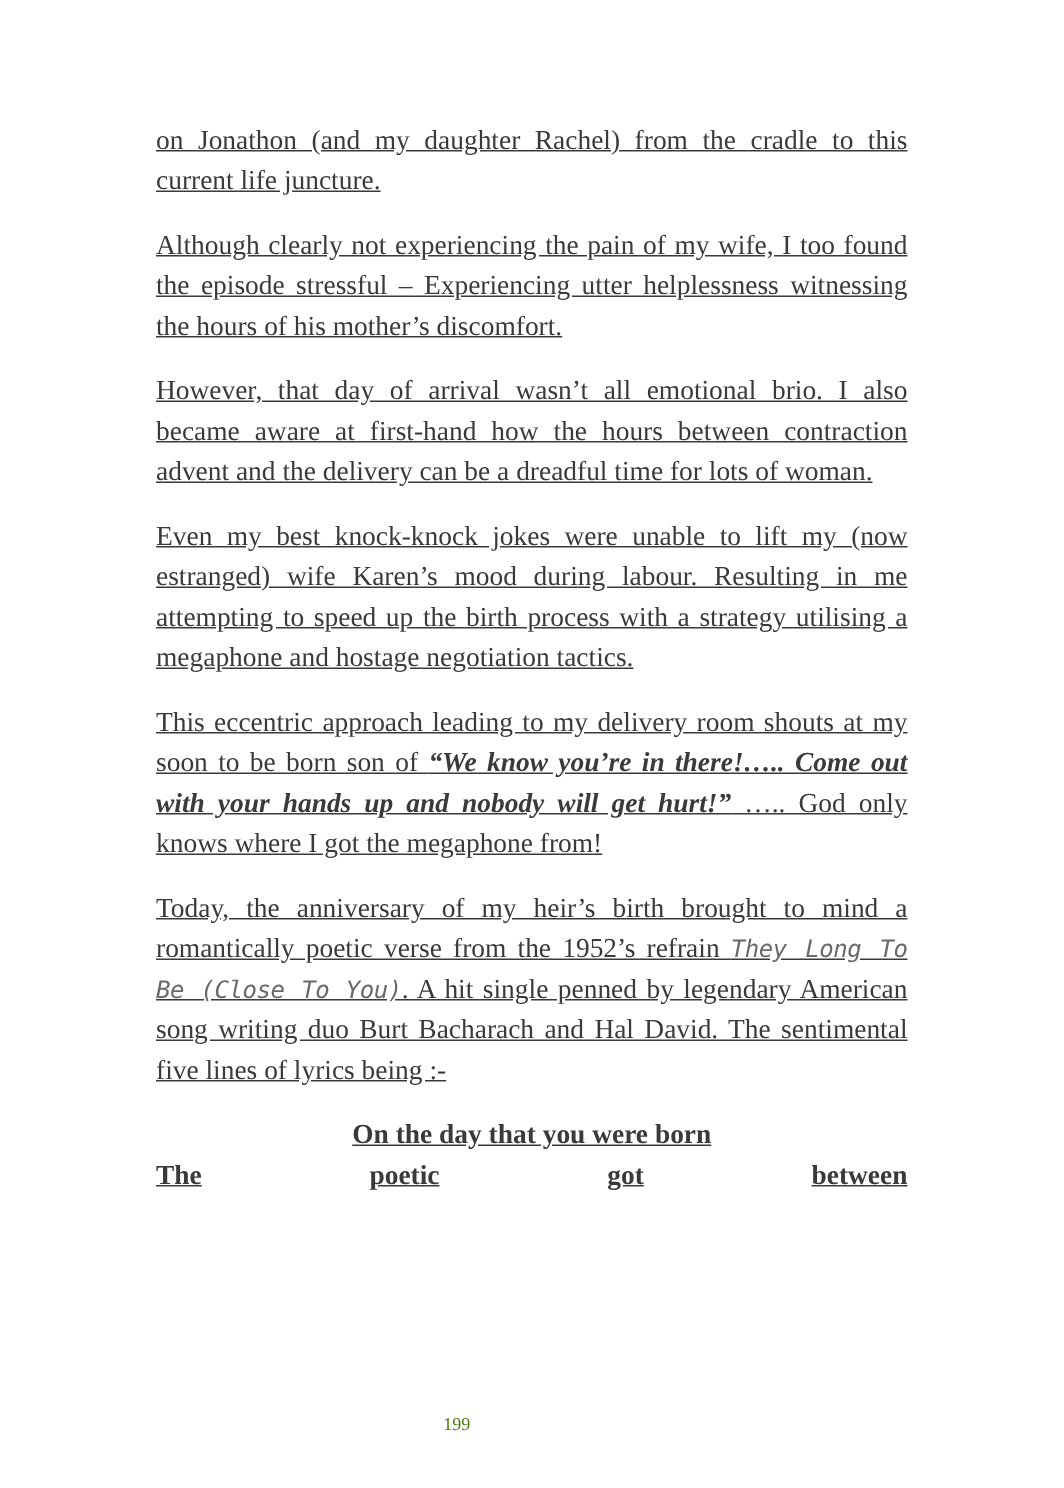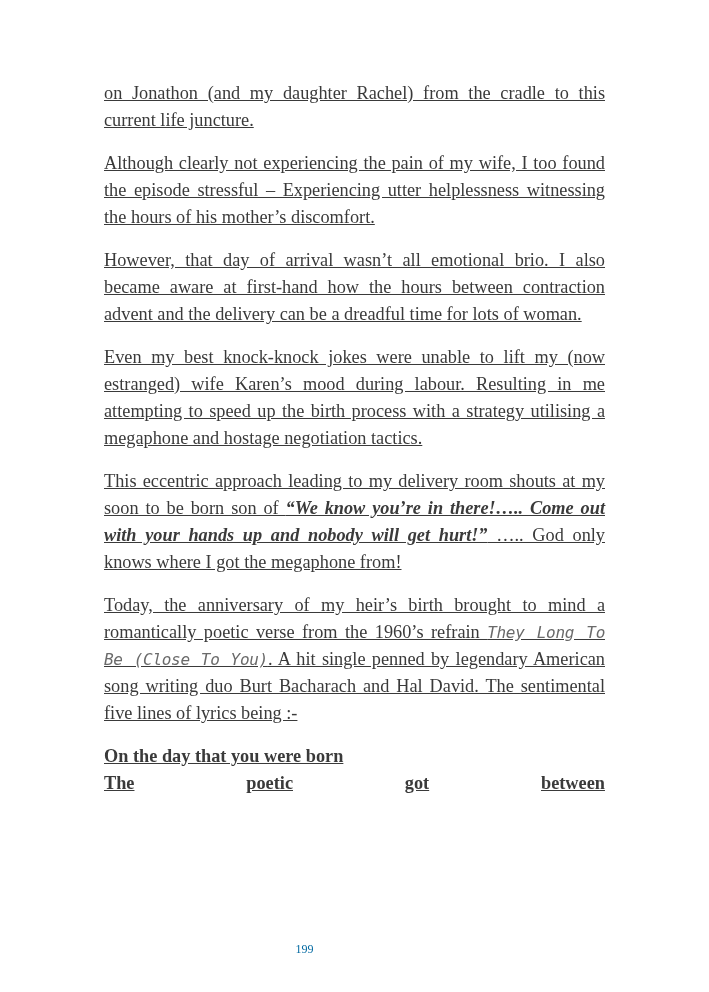--- a/index.html
+++ b/index.html
@@ -35,38 +35,39 @@
     .song-title {
       font-family: "DejaVu Sans Mono", "Liberation Mono", monospace;
       font-style: italic;
       font-size: 16px;
       color: #6a6a6a;
       letter-spacing: -0.3px;
     }
     .lyrics {
       margin-top: 10px;
       font-weight: bold;
+      text-align: center;
     }
     .lyric-line {
       display: block;
       line-height: 27px;
     }
     .lyric-justified {
       display: flex;
       justify-content: space-between;
     }
     .page-number {
       position: absolute;
       left: 0;
       width: 609px;
       top: 942px;
       text-align: center;
       font-family: "Liberation Serif", "DejaVu Serif", serif;
       font-size: 12px;
-      color: #0369a1;
+      color: #4d7c0f;
     }
   </style>
 </head>
 <body>
 
 <div class="page">
 
   <p class="para">on Jonathon (and my daughter Rachel) from the cradle to this current life juncture.</p>
 
   <p class="para">Although clearly not experiencing the pain of my wife, I too found the episode stressful – Experiencing utter helplessness witnessing the hours of his mother’s discomfort.</p>
@@ -74,21 +75,21 @@
   <p class="para">However, that day of arrival wasn’t all emotional brio. I also became aware at first-hand how the hours between contraction advent and the delivery can be a dreadful time for lots of woman.</p>
 
   <p class="para">Even my best knock-knock jokes were unable to lift my (now estranged) wife Karen’s mood during labour. Resulting in me attempting to speed up the birth process with a strategy utilising a megaphone and hostage negotiation tactics.</p>
 
   <p class="para">
     <span>This eccentric approach leading to my delivery room shouts at my soon to be born son of </span><span class="bold-italic">“We know you’re in there!….. Come out with your hands up and nobody will get hurt!”</span><span> ….. God only knows where I got the megaphone from!</span>
   </p>
 
 
   <p class="para">
-    <span>Today, the anniversary of my heir’s birth brought to mind a romantically poetic verse from the 1960’s refrain </span><span class="song-title">They Long To Be (Close To You)</span><span>.  A hit single penned by legendary American song writing duo Burt Bacharach and Hal David. The sentimental five lines of lyrics being :-</span>
+    <span>Today, the anniversary of my heir’s birth brought to mind a romantically poetic verse from the 1952’s refrain </span><span class="song-title">They Long To Be (Close To You)</span><span>.  A hit single penned by legendary American song writing duo Burt Bacharach and Hal David. The sentimental five lines of lyrics being :-</span>
   </p>
 
   <div class="lyrics">
     <span class="lyric-line">On the day that you were born</span>
     <span class="lyric-line lyric-justified">
       <span>The</span>
       <span>poetic</span>
       <span>got</span>
       <span>between</span>
     </span>

